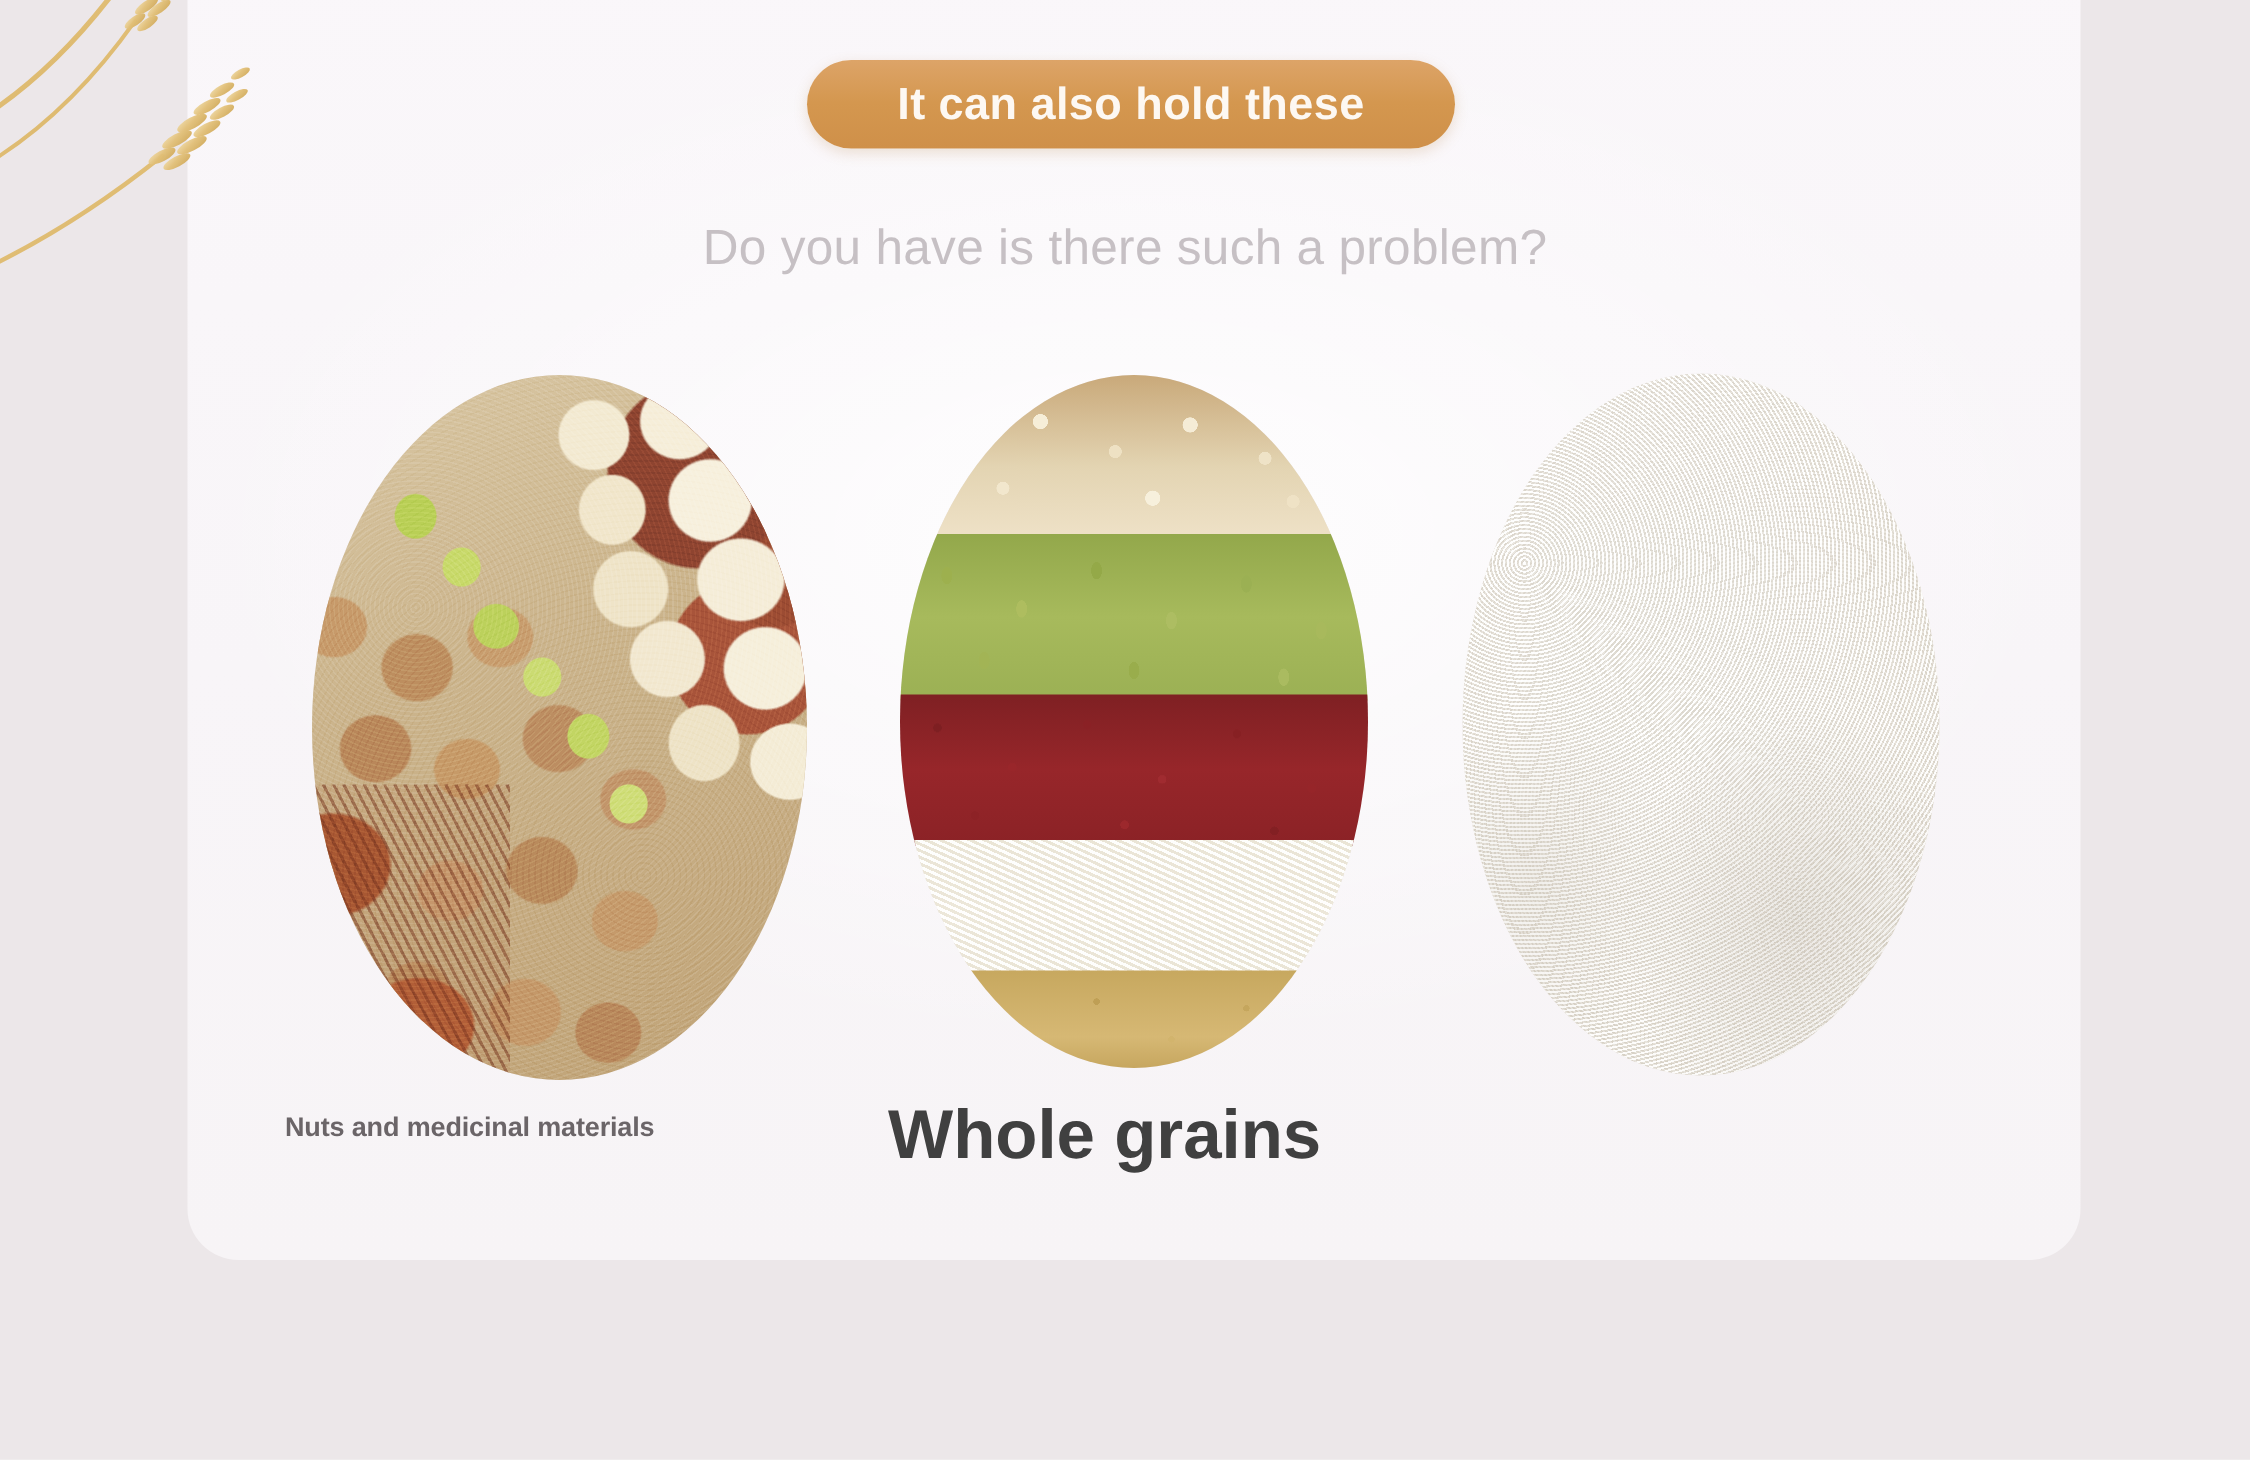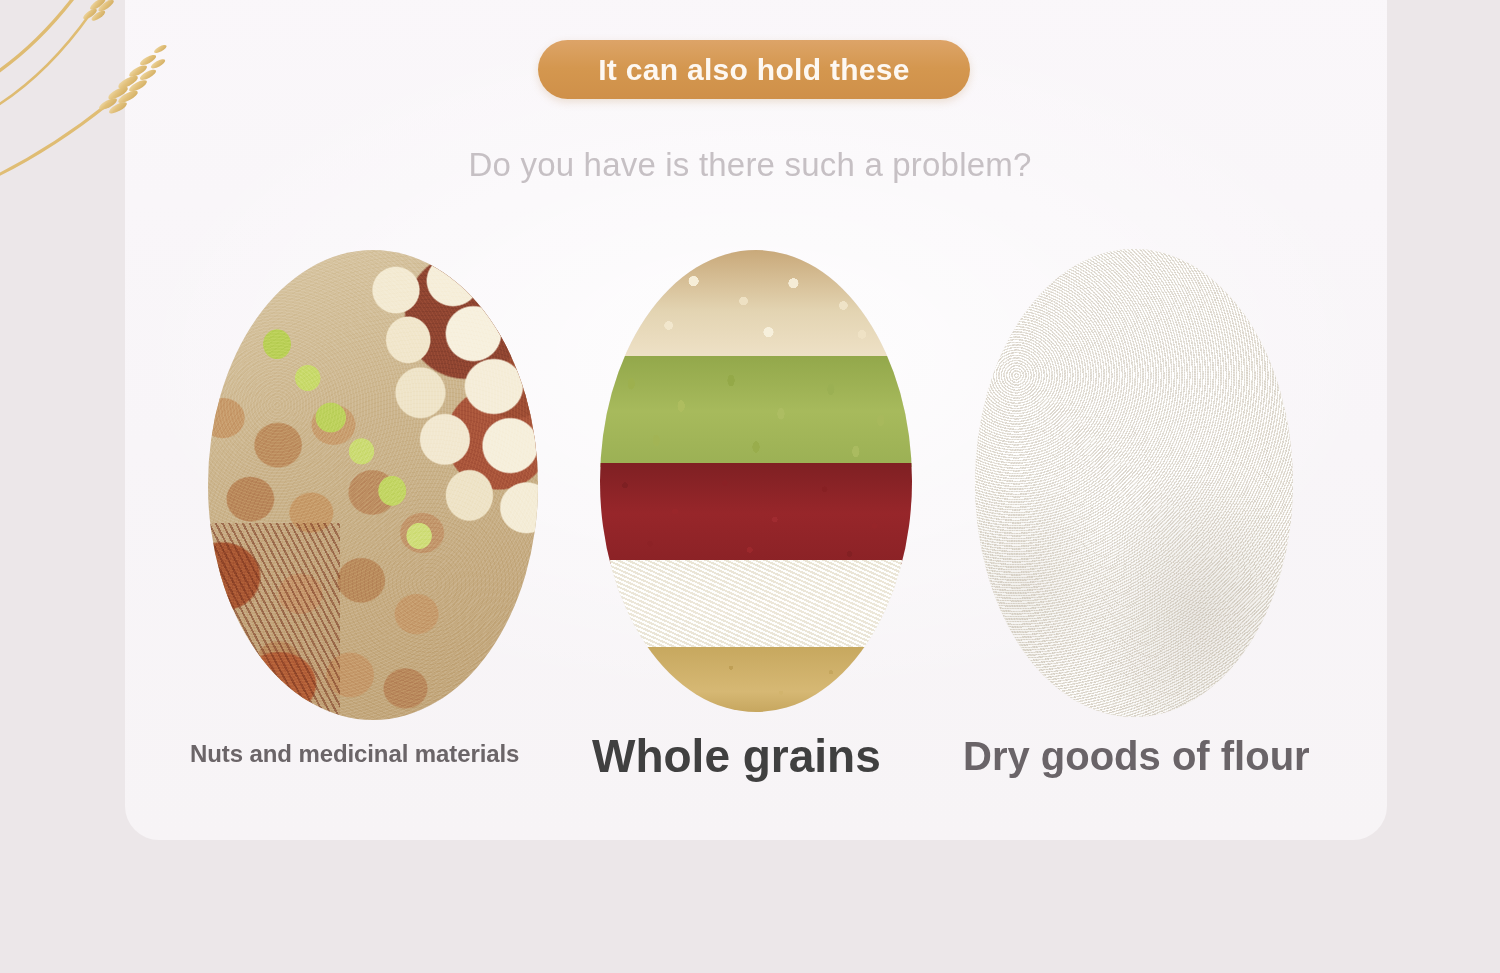--- a/index.html
+++ b/index.html
@@ -69,21 +69,21 @@
   .caption {
     position:absolute;
     white-space:nowrap;
     font-weight:bold;
     color:#6e6a6d;
     line-height:1;
   }
 
   
   #item1-oval { left:208px; top:250px; width:330px; height:470px; }
-  #cap1 { left:190px; top:742px; font-size:24px; color:#6b6568; letter-spacing:-.1px;}
+  #cap1 { left:190px; top:742px; font-size:18px; color:#6b6568; letter-spacing:-.1px;}
 
   
   #item2-oval { left:600px; top:250px; width:312px; height:462px; }
   #cap2 { left:592px; top:733px; font-size:46px; color:#404040; }
 
   
   #item3-oval { left:975px; top:249px; width:318px; height:468px; }
   #cap3 { left:963px; top:736px; font-size:40px; color:#6a6468; }
 
   
@@ -326,15 +326,14 @@
     <div class="band band-rice"></div>
     <div class="band band-millet"></div>
   </div>
   <div class="caption" id="cap2">Whole grains</div>
 
   <div class="oval" id="item3-oval">
     <div class="flour-base"></div>
     <div class="flour-grit"></div>
     <div class="flour-shade"></div>
   </div>
-  <div class="caption" id="cap3">Dry goods of flour</div>
 
 </div>
 
 </body></html>

